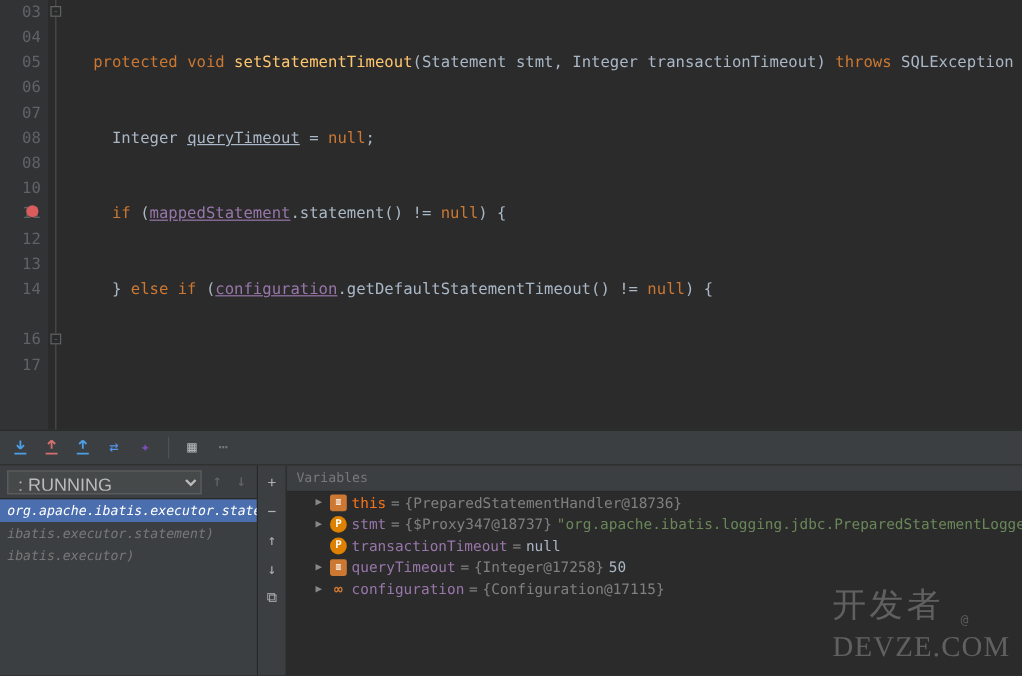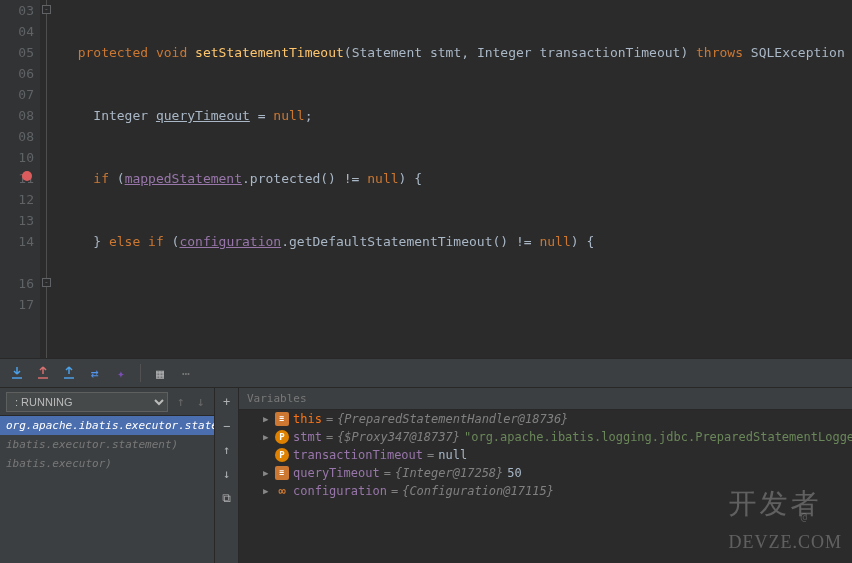--- a/index.html
+++ b/index.html
@@ -114,21 +114,21 @@
   align-items: center;
   padding: 0 6px;
   border-bottom: 1px solid #282828;
   gap: 6px;
 }
 .thread-select {
   flex: 1;
   background: #45494a;
   border: 1px solid #5e6060;
   color: #bbb;
-  font-size: 11px;
+  font-size: 15px;
   padding: 2px 4px;
   height: 20px;
 }
 .frames-list { flex: 1; overflow: hidden; }
 .frame-item {
   padding: 3px 6px;
   font-size: 11px;
   font-style: italic;
   color: #787878;
   white-space: nowrap;
@@ -171,21 +171,21 @@
   width: 14px; height: 14px; border-radius: 50%;
   font-size: 9px; line-height: 14px; text-align: center;
   color: #fff; font-weight: bold;
 }
 .badge-this { background: #cc7832; border-radius: 2px; width: 14px; font-size: 8px; }
 .badge-p { background: #de8100; }
 .badge-glasses { background: none; color: #cc7832; font-size: 12px; }
 .var-name { color: #9876aa; }
 .var-name-orange { color: #f97316; }
 .var-eq { color: #808080; }
-.var-obj { color: #808080; font-style: italic; }
+.var-obj { color: #808080; }
 .var-val { color: #a9b7c6; }
 .var-str { color: #6a8759; }
 
 .watermark {
   position: absolute;
   right: 10px;
   bottom: 8px;
   font-size: 28px;
   color: #fff;
   opacity: 0.25;
@@ -226,21 +226,21 @@
     <div class="breakpoint"></div>
   </div>
   <div class="fold-col">
     <div class="fold-line"></div>
     <div class="fold-mark" style="top:5px">-</div>
     <div class="fold-mark" style="top:278px">-</div>
   </div>
   <div class="code">
     <div class="code-line">  <span class="kw">protected</span> <span class="kw">void</span> <span class="method-decl">setStatementTimeout</span>(<span>Statement</span> <span>stmt</span>, <span>Integer</span> <span>transactionTimeout</span>) <span class="kw">throws</span> <span>SQLException</span></div>
     <div class="code-line">    <span>Integer</span> <span class="underline">queryTimeout</span><span> = </span><span class="kw">null</span><span>;</span></div>
-    <div class="code-line">    <span class="kw">if</span> (<span class="field">mappedStatement</span><span>.protected() != </span><span class="kw">null</span><span>) {</span></div>
+    <div class="code-line">    <span class="kw">if</span> (<span class="field">mappedStatement</span><span>.statement() != </span><span class="kw">null</span><span>) {</span></div>
     <div class="code-line">    <span>} </span><span class="kw">else</span><span class="kw"> if</span><span> (</span><span class="field">configuration</span><span>.getDefaultStatementTimeout() != </span><span class="kw">null</span><span>) {</span></div>
     <div class="code-line">      </div>
     
     
     
     
     
     
     
     
@@ -331,13 +331,13 @@
         <span class="var-badge badge-glasses">∞</span>
         <span class="var-name">configuration</span>
         <span class="var-eq">=</span>
         <span class="var-obj">{Configuration@17115}</span>
       </div>
     </div>
   </div>
 </div>
 
 <div class="wm-sub">@</div>
-<div class="watermark"><span>开发者</span><br><span style="font-size:18px;letter-spacing:1px">DEVZE.COM</span></div>
+<div class="watermark"><span>开发者</span><br><span style="font-size:24px;letter-spacing:1px">DEVZE.COM</span></div>
 
 </body></html>

